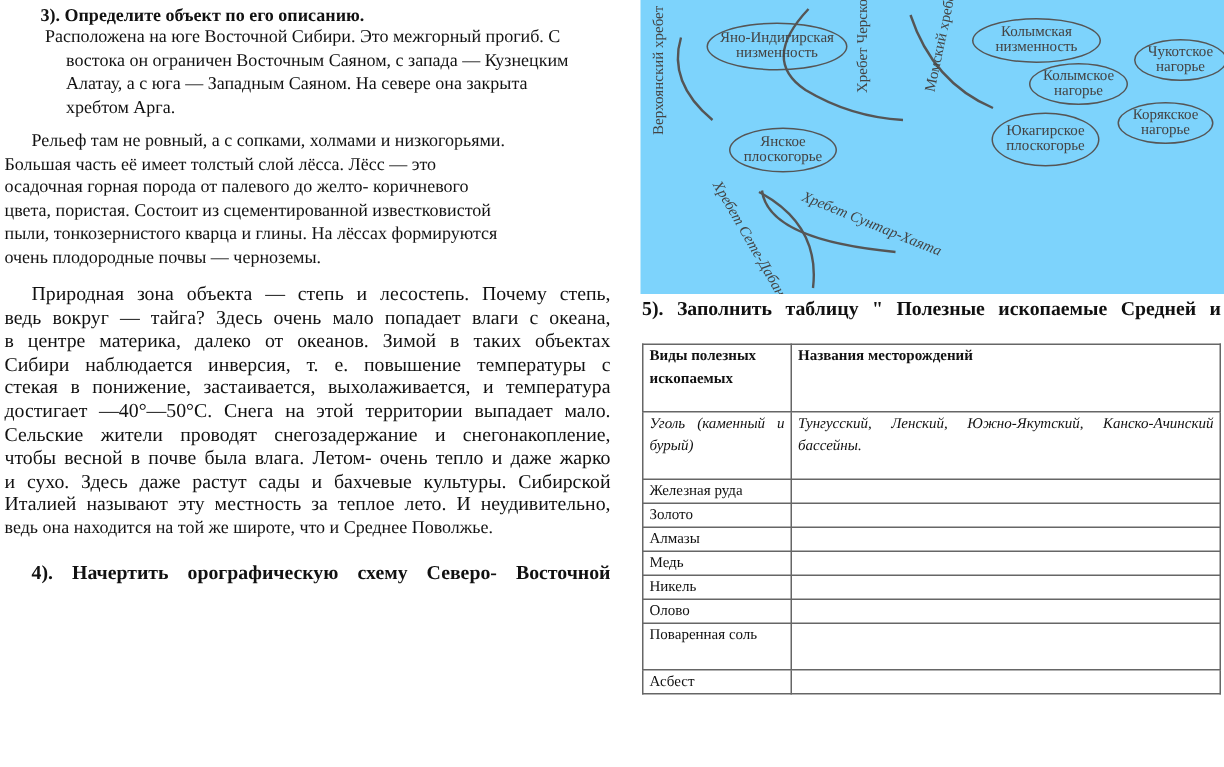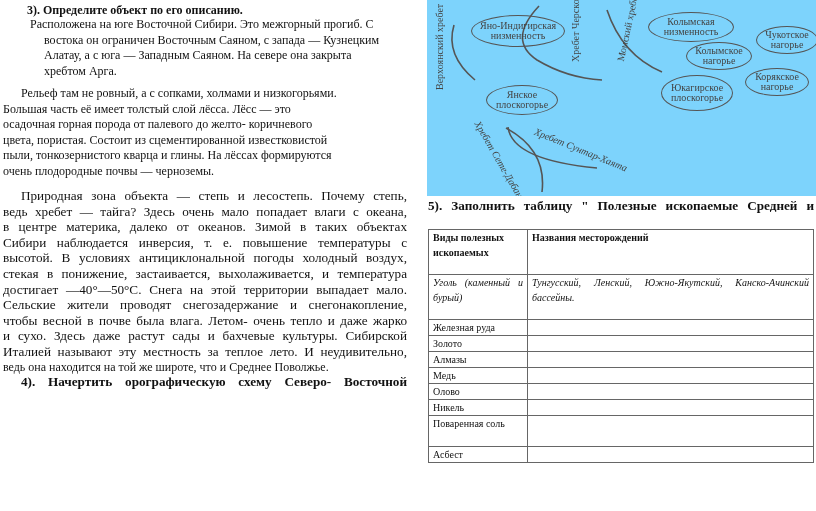--- a/index.html
+++ b/index.html
@@ -38,24 +38,23 @@
   <div style="padding-left:18px">Рельеф там не ровный, а с сопками, холмами и низкогорьями.</div>
   <div>Большая часть её имеет толстый слой лёсса. Лёсс — это</div>
   <div>осадочная горная порода от палевого до желто- коричневого</div>
   <div>цвета, пористая. Состоит из сцементированной известковистой</div>
   <div>пыли, тонкозернистого кварца и глины. На лёссах формируются</div>
   <div>очень плодородные почвы — черноземы.</div>
 </div>
 
 <div class="abs" style="left:3px;top:188px;width:404px;">
   <div class="j" style="padding-left:18px">Природная зона объекта — степь и лесостепь. Почему степь,</div>
-  <div class="j">ведь хребет — тайга? Здесь очень мало попадает влаги с океана,</div>
+  <div class="j">ведь вокруг — тайга? Здесь очень мало попадает влаги с океана,</div>
   <div class="j">в центре материка, далеко от океанов. Зимой в таких объектах</div>
   <div class="j">Сибири наблюдается инверсия, т. е. повышение температуры с</div>
-  <div class="j">высотой. В условиях антициклональной погоды холодный воздух,</div>
   <div class="j">стекая в понижение, застаивается, выхолаживается, и температура</div>
   <div class="j">достигает —40°—50°С. Снега на этой территории выпадает мало.</div>
   <div class="j">Сельские жители проводят снегозадержание и снегонакопление,</div>
   <div class="j">чтобы весной в почве была влага. Летом- очень тепло и даже жарко</div>
   <div class="j">и сухо. Здесь даже растут сады и бахчевые культуры. Сибирской</div>
   <div class="j">Италией называют эту местность за теплое лето. И неудивительно,</div>
   <div class="t">ведь она находится на той же широте, что и Среднее Поволжье.</div>
 </div>
 
 <div class="abs b" style="left:3px;top:374px;width:404px;">
@@ -113,25 +112,25 @@
   </tr>
   <tr>
     <td class="c1">Алмазы</td>
     <td></td>
   </tr>
   <tr>
     <td class="c1">Медь</td>
     <td></td>
   </tr>
   <tr>
-    <td class="c1">Олово</td>
+    <td class="c1">Никель</td>
     <td></td>
   </tr>
   <tr>
-    <td class="c1">Никель</td>
+    <td class="c1">Олово</td>
     <td></td>
   </tr>
   <tr>
     <td class="c1" style="height:30px;">Поваренная соль</td>
     <td></td>
   </tr>
   <tr>
     <td class="c1">Асбест</td>
     <td></td>
   </tr>

